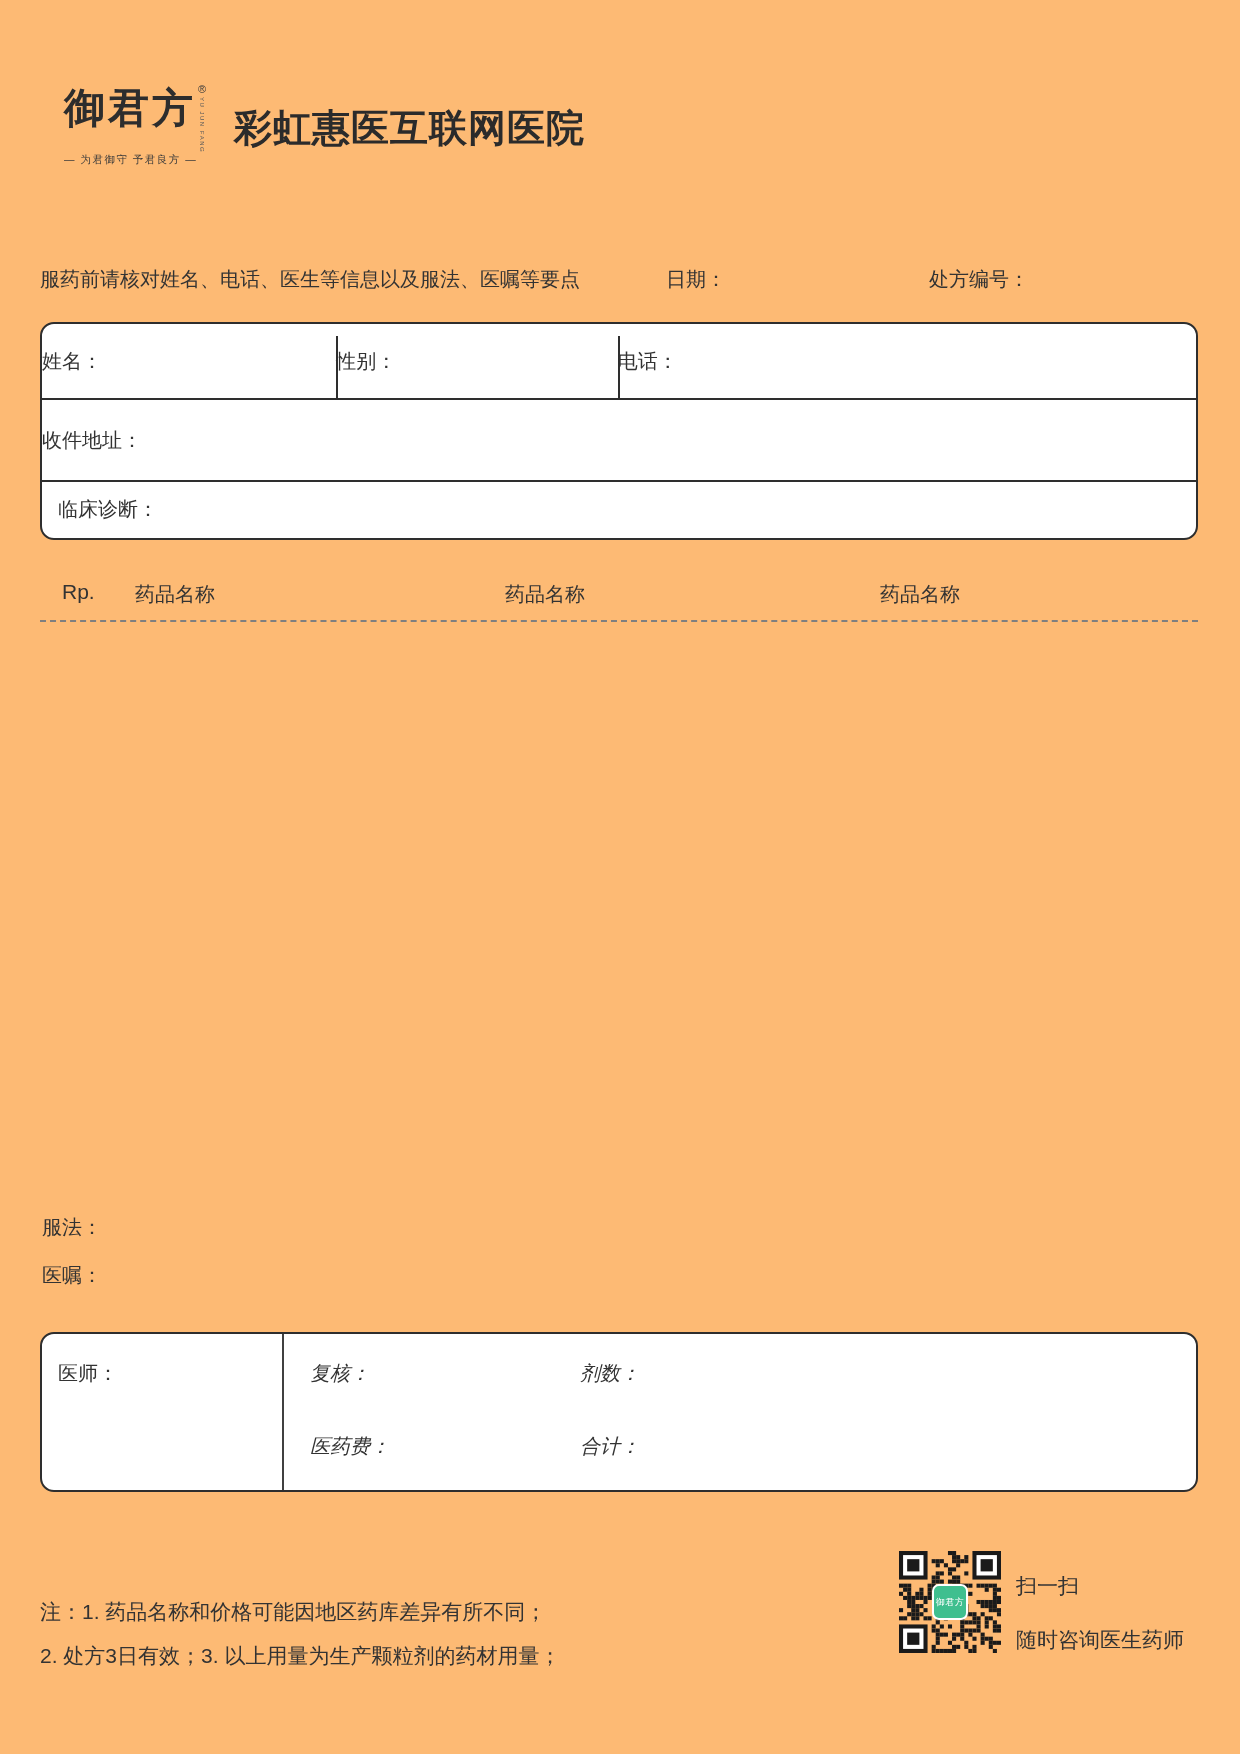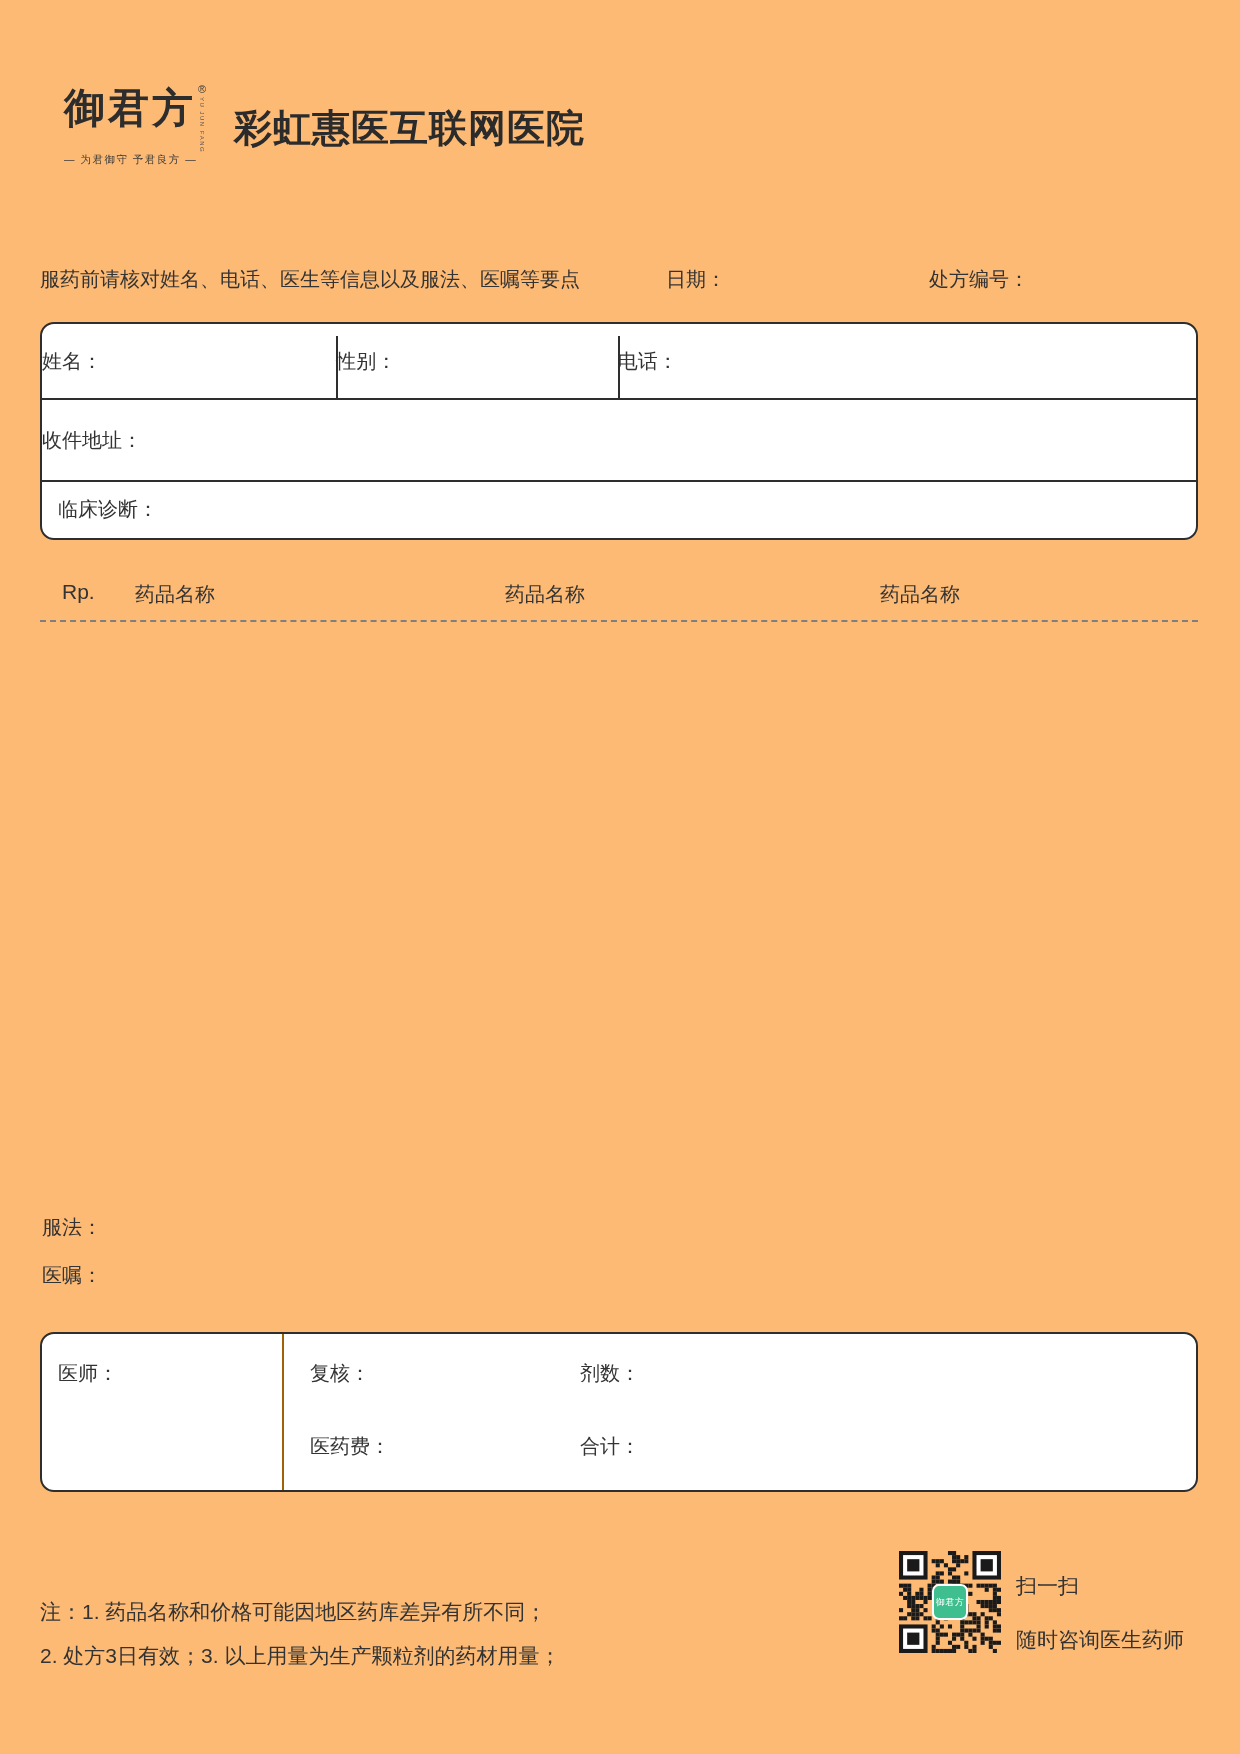--- a/index.html
+++ b/index.html
@@ -43,21 +43,21 @@
   
   .rx-body { position:absolute; left:40px; top:626px; width:1158px; height:560px; }
 
   
   .usage-label { position:absolute; left:42px; top:1214px; font-size:20px; }
   .advice-label { position:absolute; left:42px; top:1262px; font-size:20px; }
 
   
   .sig-box { position:absolute; left:40px; top:1332px; width:1158px; height:160px; border:2.5px solid #2e2e2e; border-radius:14px; overflow:hidden; display:flex; background:#fff; }
   .sig-left { width:240px; padding:26px 0 0 16px; font-size:20px; }
-  .sig-right { flex:1; border-left:2px solid #a16207; padding:26px 0 0 26px; font-size:20px; }
+  .sig-right { flex:1; border-left:2px solid #404040; padding:26px 0 0 26px; font-size:20px;font-style:italic; }
   .sig-row { display:flex; }
   .sig-row + .sig-row { margin-top:46px; }
   .sig-field-wide { width:270px; }
 
   
   .work-time { position:absolute; left:40px; top:1554px; font-size:21px; }
   .note-line1 { position:absolute; left:40px; top:1598px; font-size:21px; }
   .note-line2 { position:absolute; left:40px; top:1642px; font-size:21px; }
 
   .qr-wrap { position:absolute; left:899px; top:1550px; width:102px; height:104px; }

